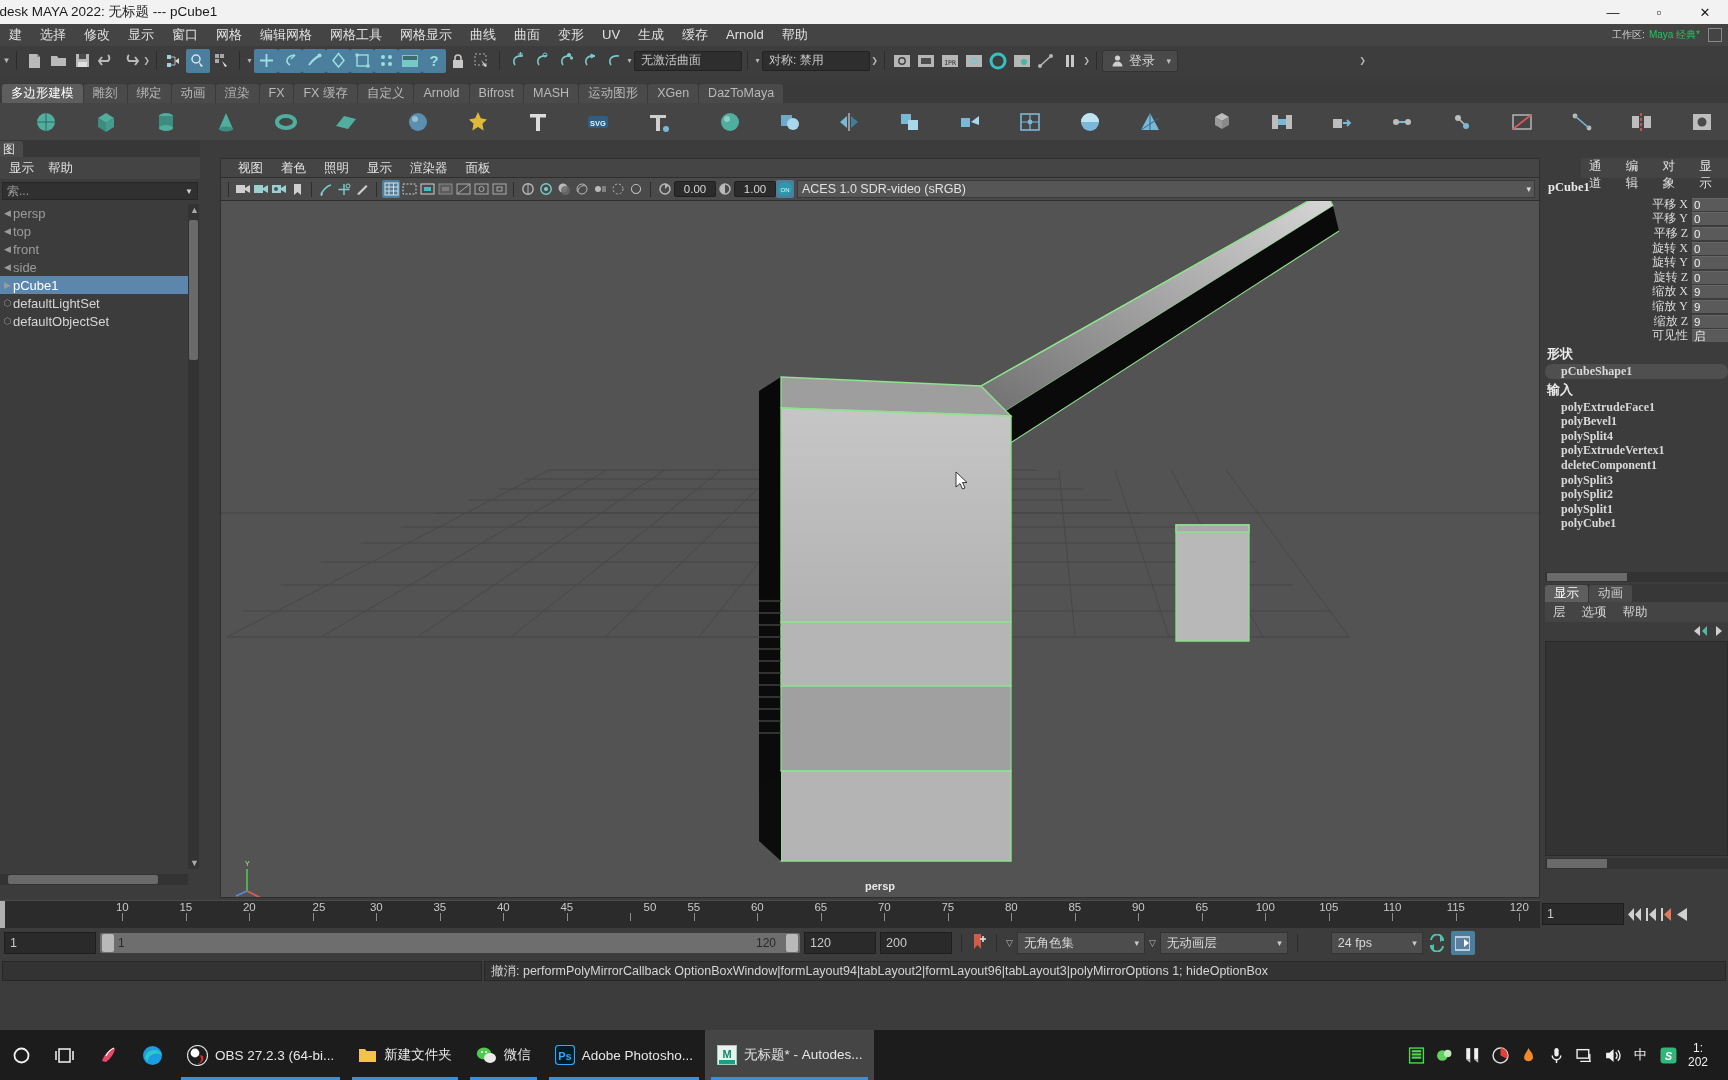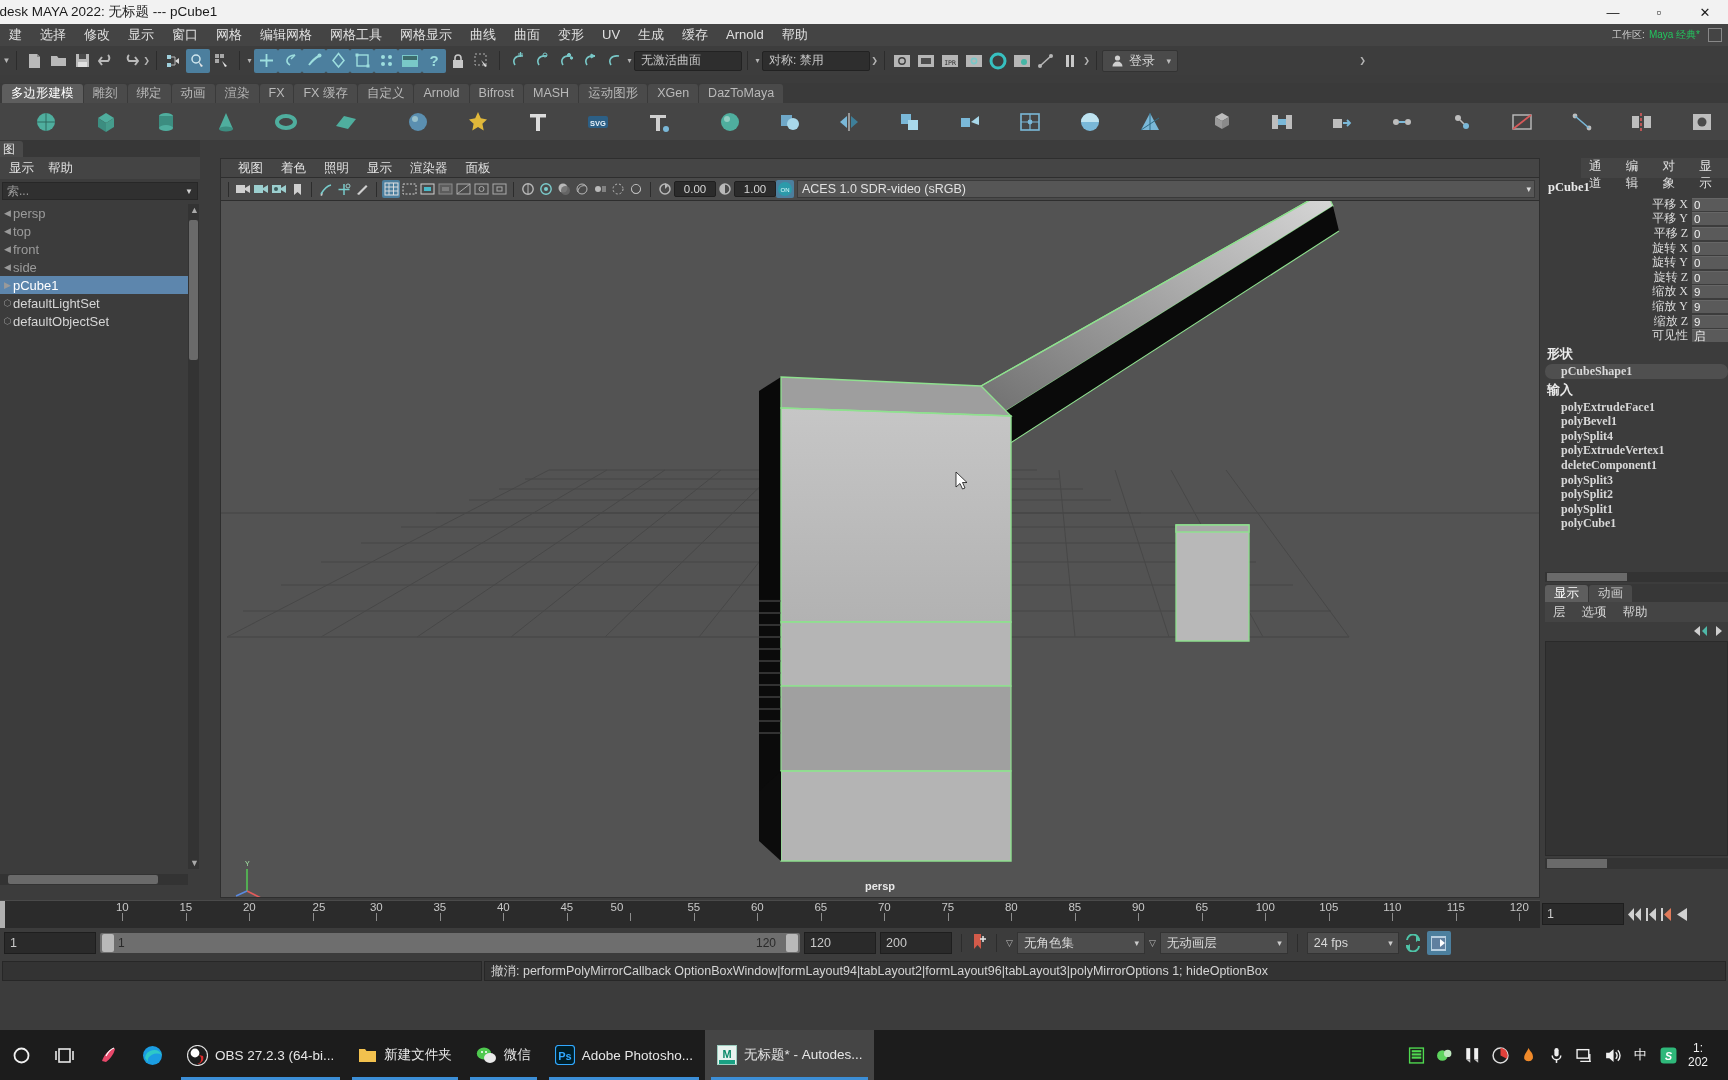--- a/index.html
+++ b/index.html
@@ -1131,21 +1131,21 @@
       <div class="ticklbl" style="left: 319px; text-align: center;">25</div>
       <div class="tick" style="left: 376.3px;"></div>
       <div class="ticklbl" style="left: 376.3px;">30</div>
       <div class="tick" style="left: 439.8px;"></div>
       <div class="ticklbl" style="left: 439.8px;">35</div>
       <div class="tick" style="left: 503.3px;"></div>
       <div class="ticklbl" style="left: 503.3px;">40</div>
       <div class="tick" style="left: 566.8px;"></div>
       <div class="ticklbl" style="left: 566.8px;">45</div>
       <div class="tick" style="left: 630.3px;"></div>
-      <div class="ticklbl" style="left: 617px;">50</div>
+      <div class="ticklbl" style="left: 650px;">50</div>
       <div class="tick" style="left: 693.8px;"></div>
       <div class="ticklbl" style="left: 693.8px;">55</div>
       <div class="tick" style="left: 757.3px;"></div>
       <div class="ticklbl" style="left: 757.3px;">60</div>
       <div class="tick" style="left: 820.8px;"></div>
       <div class="ticklbl" style="left: 820.8px;">65</div>
       <div class="tick" style="left: 884.3px;"></div>
       <div class="ticklbl" style="left: 884.3px;">70</div>
       <div class="tick" style="left: 947.8px;"></div>
       <div class="ticklbl" style="left: 947.8px;">75</div>
@@ -1201,21 +1201,21 @@
     <svg width="16" height="20" viewBox="0 0 16 20">
         <path d="M3 1h7v15l-3.5-4L3 16z" fill="#d35b4a"></path>
         <path d="M12 3v6M9 6h6" stroke="#e8e8e8" stroke-width="1.5"></path>
       </svg>
     <div class="sep" style="height:18px;"></div>
     <span style="font-size:9px;color:#bbb;">▽</span>
     <div class="rs-combo" style="width:128px;">无角色集</div>
     <span style="font-size:9px;color:#bbb;">▽</span>
     <div class="rs-combo" style="width:128px;">无动画层</div>
     <div class="sep" style="height:18px;"></div>
-    <div class="rs-combo" style="width:92px;">24 fps</div>
+    <div class="rs-combo" style="width:92px;margin-left:24px;">24 fps</div>
     <svg width="20" height="18" viewBox="0 0 20 18">
         <path d="M4 6 a6 6 0 0 1 12 1" stroke="#4fc4a8" stroke-width="2" fill="none"></path>
         <path d="M16 12 a6 6 0 0 1 -12 -1" stroke="#4fc4a8" stroke-width="2" fill="none"></path>
         <path d="M13 2 l4 3 l-4 3z" fill="#4fc4a8"></path>
         <path d="M7 16 l-4 -3 l4 -3z" fill="#4fc4a8"></path>
       </svg>
     <div class="ibtn on">
       <svg width="17" height="17" viewBox="0 0 17 17">
           <rect x="1" y="1" width="15" height="15" fill="#b8cfe0"></rect>
           <rect x="2" y="3" width="13" height="11" fill="#5f7f9f"></rect>

